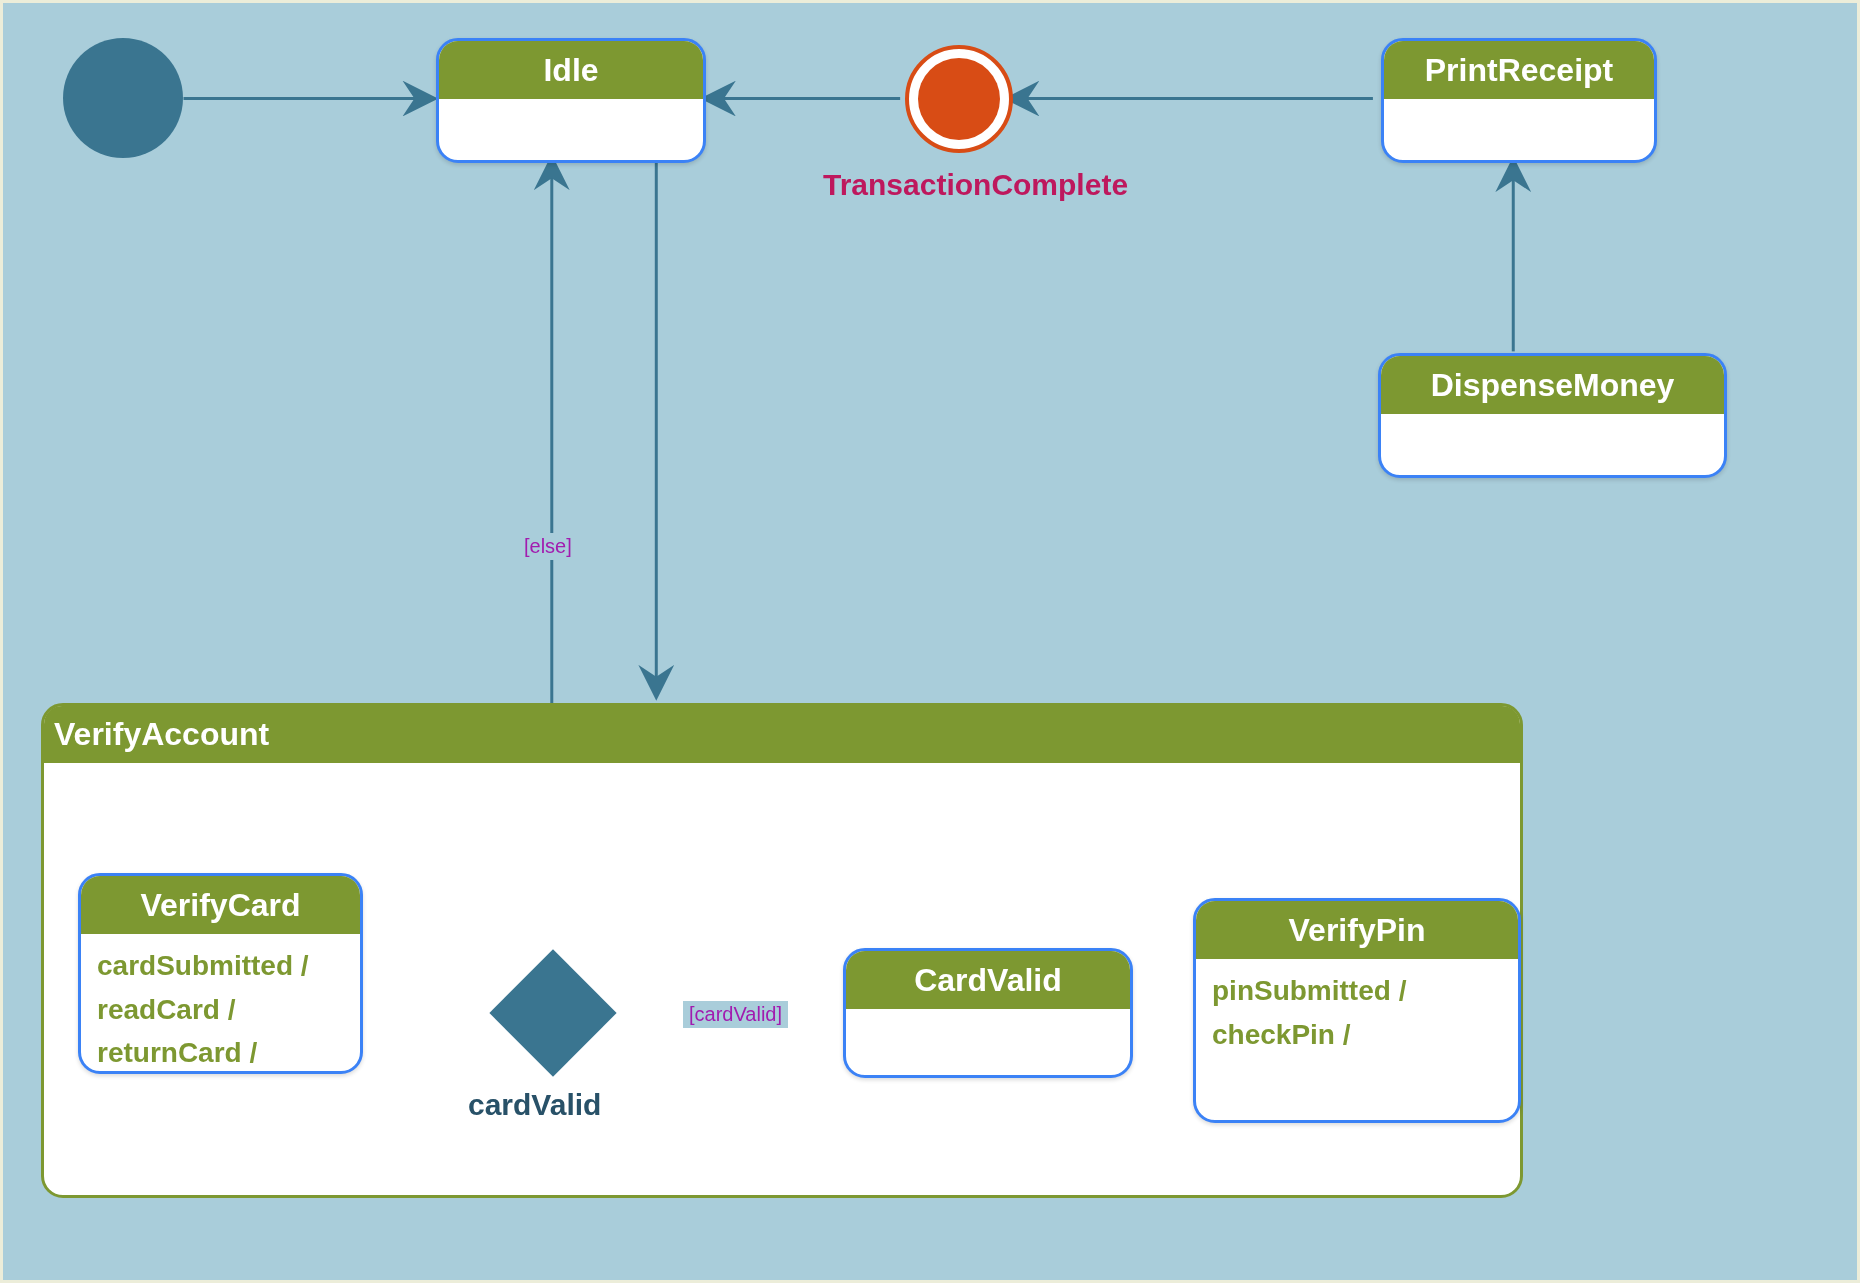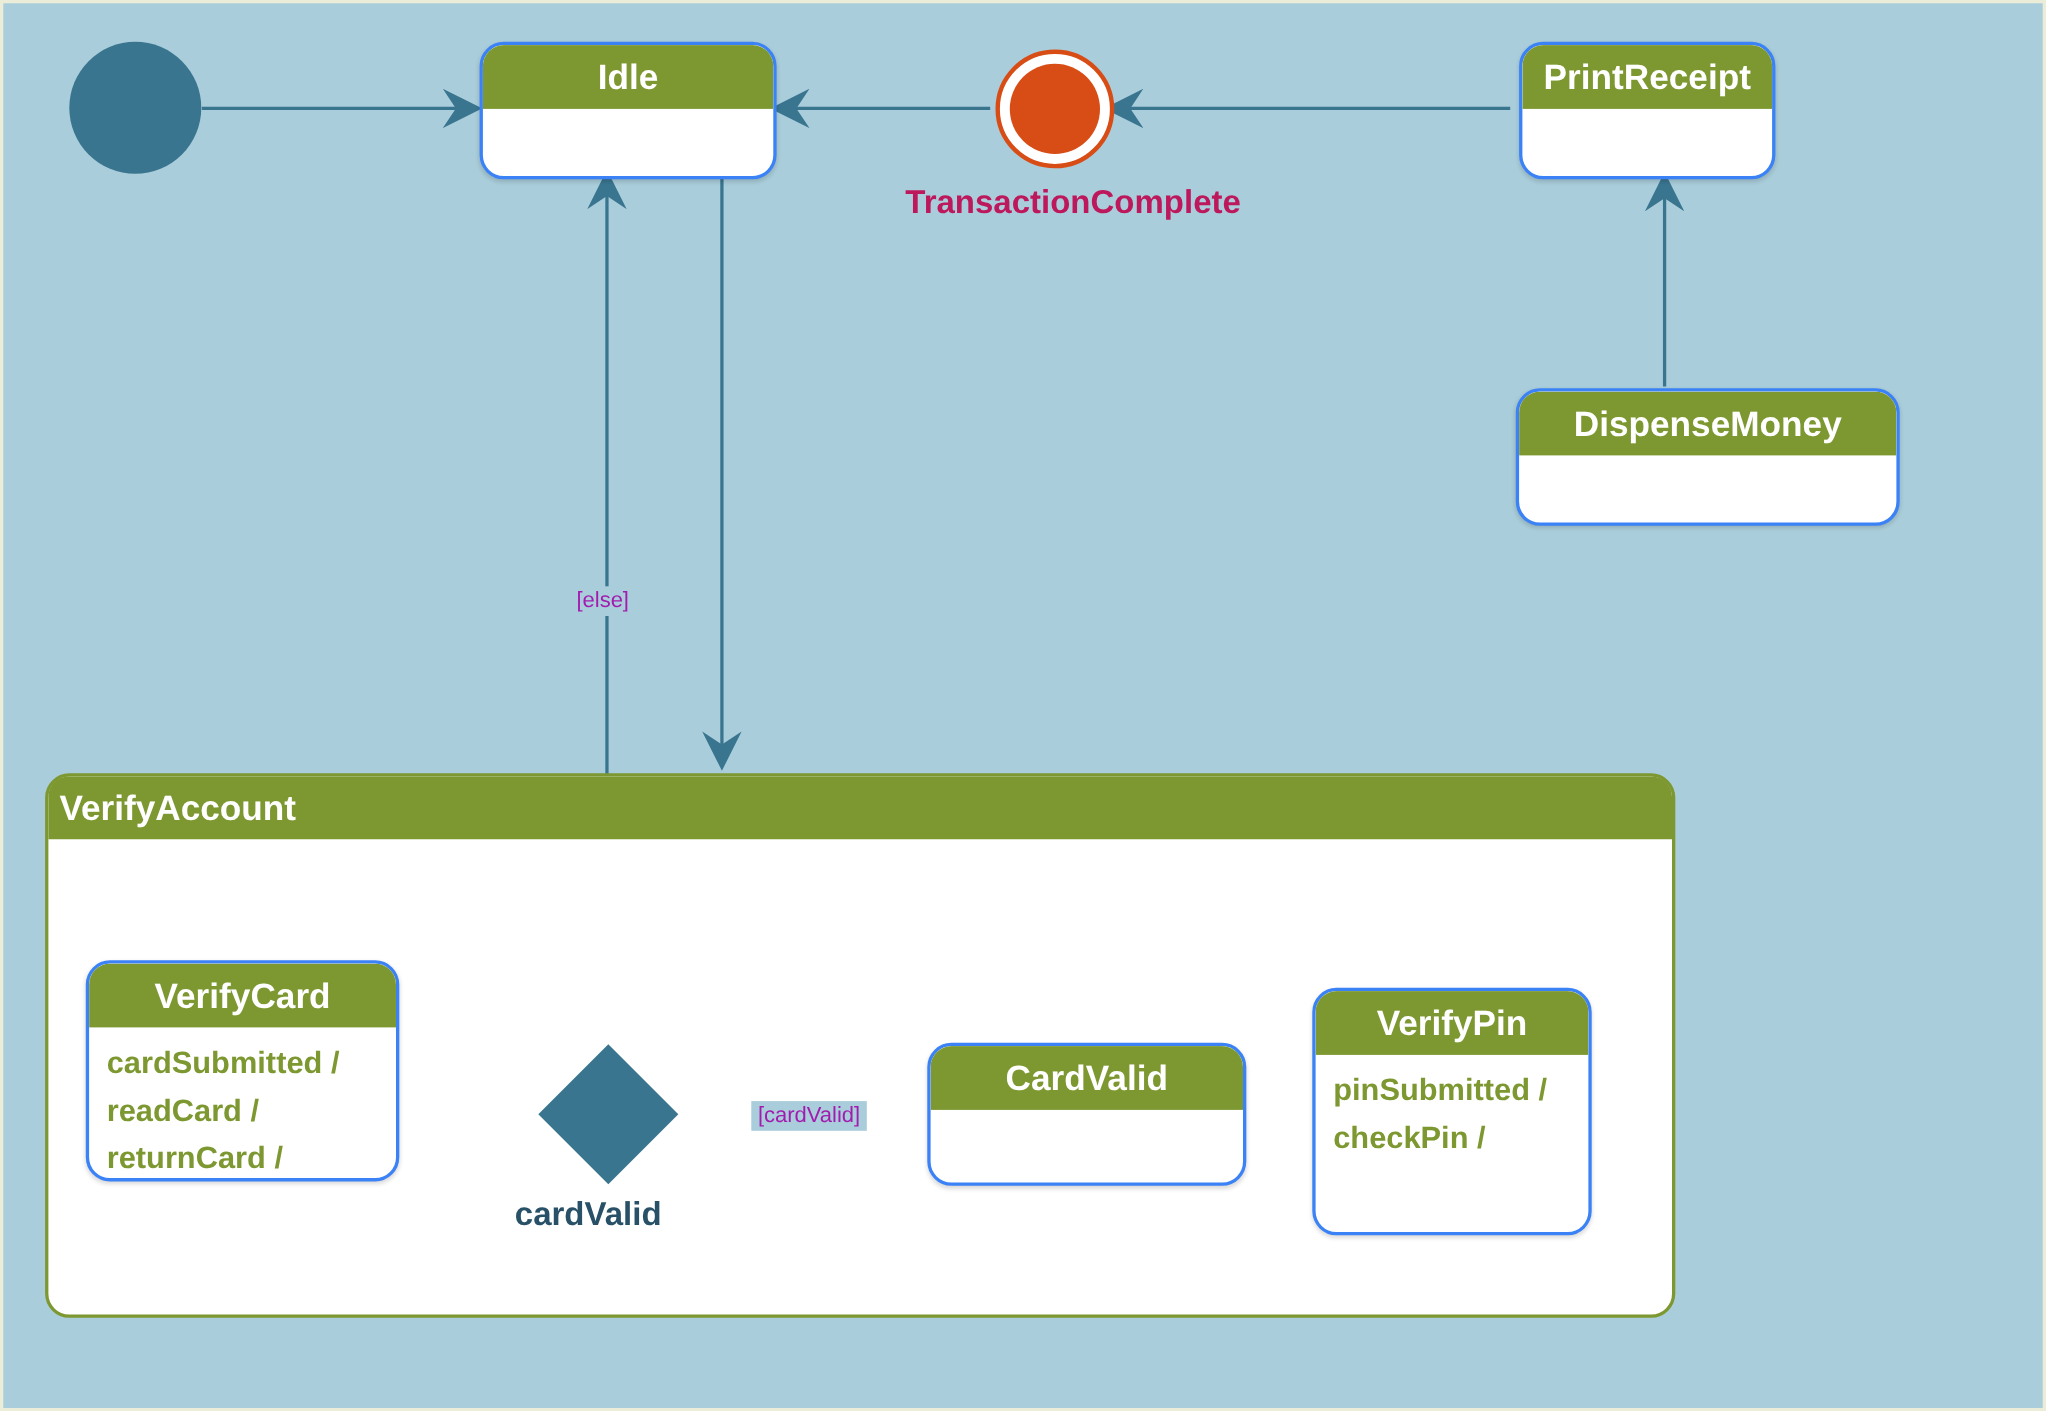--- a/index.html
+++ b/index.html
@@ -55,21 +55,21 @@
 <div class="state" style="left:433px;top:35px;width:270px;height:125px">
  <div class="state-header">Idle</div>
  <div class="state-body"></div>
 </div>
 
 <div class="final-outer" style="left:902px;top:42px;width:108px;height:108px">
  <div class="final-inner"></div>
 </div>
 <div class="final-label" style="left:820px;top:165px">TransactionComplete</div>
 
-<div class="state" style="left:1378px;top:35px;width:233px;height:125px">
+<div class="state" style="left:1378px;top:35px;width:276px;height:125px">
  <div class="state-header">PrintReceipt</div>
  <div class="state-body"></div>
 </div>
 
 <div class="state" style="left:1375px;top:350px;width:349px;height:125px">
  <div class="state-header">DispenseMoney</div>
  <div class="state-body"></div>
 </div>
 
 <div class="composite" style="left:38px;top:700px;width:1482px;height:495px">
@@ -86,21 +86,21 @@
 </div>
 
 <div class="diamond" style="left:505px;top:965px"></div>
 <div class="diamond-label" style="left:465px;top:1085px">cardValid</div>
 
 <div class="state" style="left:840px;top:945px;width:290px;height:130px">
  <div class="state-header">CardValid</div>
  <div class="state-body"></div>
 </div>
 
-<div class="state" style="left:1190px;top:895px;width:254px;height:225px">
+<div class="state" style="left:1190px;top:895px;width:328px;height:225px">
  <div class="state-header">VerifyPin</div>
  <div class="state-body">
   <div>pinSubmitted /</div>
   <div>checkPin /</div>
  </div>
 </div>
 
 <div class="guard" style="left:515px;top:530px">[else]</div>
 <div class="guard" style="left:680px;top:998px">[cardValid]</div>
 

